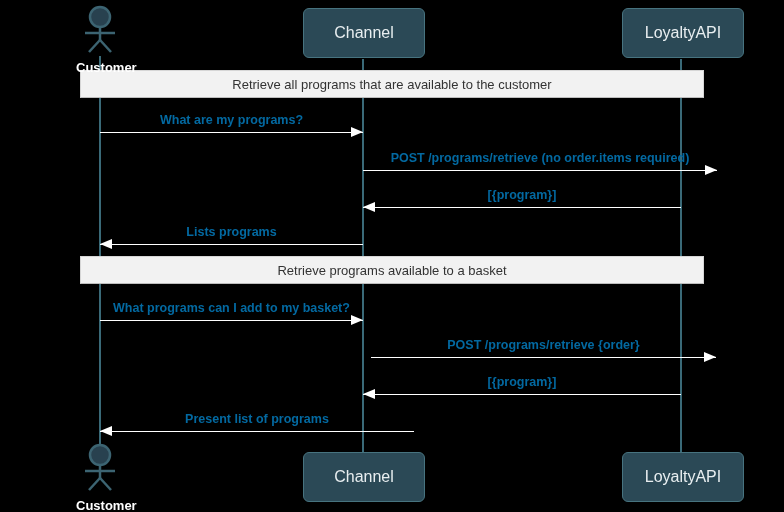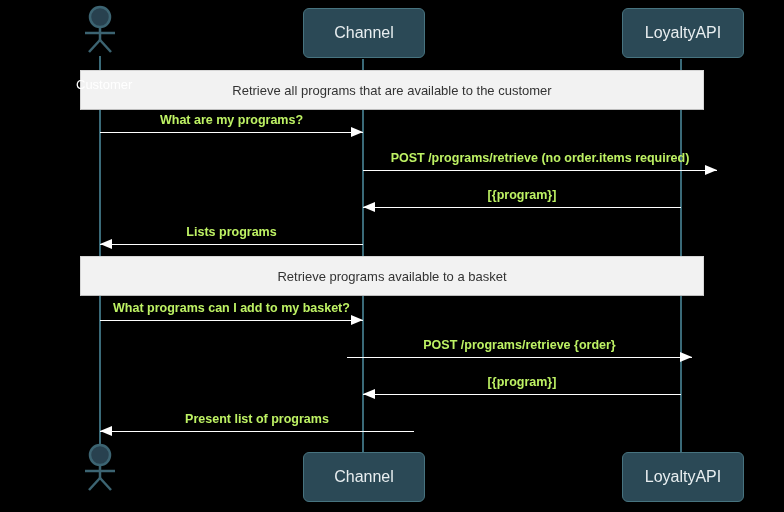--- a/index.html
+++ b/index.html
@@ -11,31 +11,31 @@
     position:absolute;width:2px;background:#3a6a78;
   }
   .pbox{
     position:absolute;width:122px;height:50px;
     background:#2b4956;border:1.5px solid #47737f;border-radius:6px;
     box-sizing:border-box;
     display:flex;align-items:center;justify-content:center;
     color:#e8eef0;font-size:16px;
   }
   .band{
-    position:absolute;left:80px;width:624px;height:40px;
+    position:absolute;left:80px;width:624px;height:28px;
     background:#f2f2f2;border:1px solid #d6d6d6;border-bottom-color:#bdbdbd;
     box-sizing:border-box;
     display:flex;align-items:center;justify-content:center;
     color:#333;font-size:13px;
   }
   .actor{position:absolute;width:48px;text-align:center;}
-  .actor-label{color:#fff;font-size:13px;font-weight:normal;margin-top:18px;white-space:nowrap;}
+  .actor-label{color:#fff;font-size:13px;font-weight:bold;margin-top:1px;white-space:nowrap;}
   .message{position:absolute;}
   .msg-label{
-    color:#bef264;font-size:12.5px;font-weight:bold;text-align:center;
+    color:#0369a1;font-size:12.5px;font-weight:bold;text-align:center;
     height:18px;line-height:16px;white-space:nowrap;
   }
   .msg-line{position:relative;height:0;border-top:1.5px solid #fff;margin-top:2px;}
   .arrowhead{position:absolute;width:0;height:0;top:-6px;}
   .arrowhead.to-right{right:0;border-top:5px solid transparent;border-bottom:5px solid transparent;border-left:12px solid #fff;}
   .arrowhead.to-left{left:0;border-top:5px solid transparent;border-bottom:5px solid transparent;border-right:12px solid #fff;}
 </style>
 </head>
 <body>
 
@@ -80,21 +80,21 @@
       </div>
   </div>
 
   <div class="message" style="left:100px;top:224px;width:263px">
     <div class="msg-label">Lists programs</div>
     <div class="msg-line">
         <div class="arrowhead to-left"></div>
       </div>
   </div>
 
-  <div class="message" style="left:347px;top:337px;width:345px">
+  <div class="message" style="left:371px;top:337px;width:345px">
     <div class="msg-label">POST /programs/retrieve {order}</div>
     <div class="msg-line">
         <div class="arrowhead to-right"></div>
       </div>
   </div>
 
   <div class="message" style="left:363px;top:374px;width:318px">
     <div class="msg-label">[{program}]</div>
     <div class="msg-line">
         <div class="arrowhead to-left"></div>

